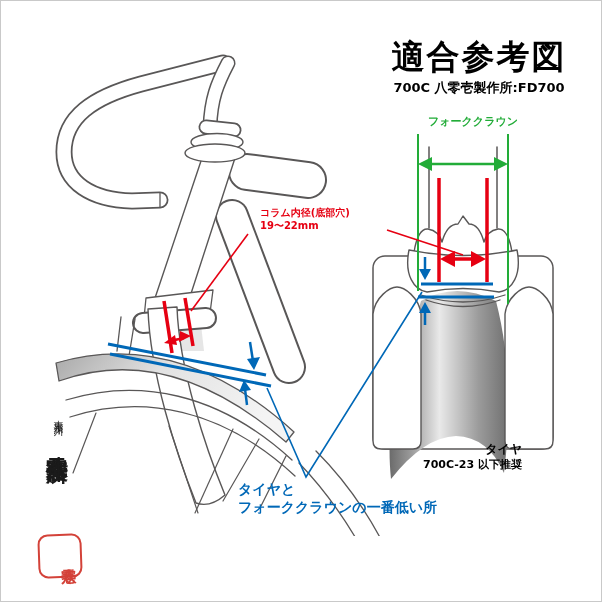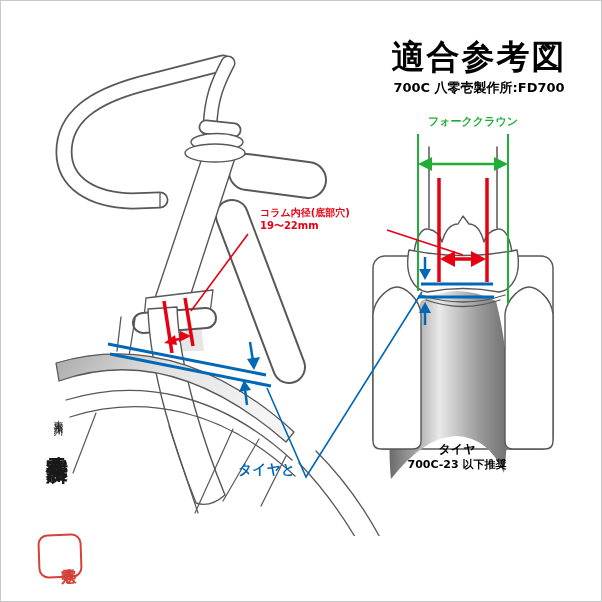--- a/index.html
+++ b/index.html
@@ -21,23 +21,23 @@
   .r-f{fill:var(--accent_red);}
   .b-ln{stroke:var(--accent_blue);fill:none;}
   .b-f{fill:var(--accent_blue);}
   .title-block{left:378px;top:38px;width:200px;text-align:center;}
   .title-main{font-size:33px;font-weight:700;letter-spacing:2px;line-height:1.1;}
   .title-sub{font-size:13px;font-weight:700;margin-top:4px;letter-spacing:0px;}
   .green-label{left:393px;top:114px;width:158px;text-align:center;
     color:var(--accent_green);font-size:11px;font-weight:700;line-height:1.3;}
   .red-label{left:251px;top:205px;color:var(--accent_red);
     font-size:10px;font-weight:700;line-height:1.3;white-space:nowrap;margin-left:8px;}
-  .blue-label{left:237px;top:460px;color:var(--accent_blue);
+  .blue-label{left:237px;top:480px;color:var(--accent_blue);
     font-size:14px;font-weight:700;line-height:1.25;white-space:nowrap;}
-  .tire-label{left:391px;top:441px;width:130px;text-align:center;line-height:1.3;}
+  .tire-label{left:391px;top:441px;width:130px;text-align:right;line-height:1.3;}
   .tire-l1{font-size:12px;font-weight:700;}
   .tire-l2{font-size:11px;font-weight:700;}
   .maker{left:42px;top:385px;height:160px;
     writing-mode:vertical-rl;text-orientation:upright;
     font-family:"DejaVu Serif","Liberation Serif",serif;color:#1a1a1a;}
   .maker-loc{font-size:10px;letter-spacing:2px;padding-top:26px;margin-left:2px;}
   .maker-name{font-size:22px;font-weight:700;letter-spacing:1px;}
   .seal{left:37px;top:533px;width:44px;height:44px;
     border:2.5px solid var(--seal_red);border-radius:10px;
     transform:rotate(-2deg);color:var(--seal_red);
@@ -221,20 +221,21 @@
     <div>フォーククラウン</div>
   </div>
 
   <div class="abs red-label">
     <div>コラム内径(底部穴)</div>
     <div>19〜22mm</div>
   </div>
 
   <div class="abs blue-label">
     <div>タイヤと</div>
+    <div>フォーククラウンの一番低い所</div>
   </div>
 
   <div class="abs tire-label">
     <div class="tire-l1">タイヤ</div>
     <div class="tire-l2">700C-23 以下推奨</div>
   </div>
 
   <div class="abs maker">
     <span class="maker-loc">東京深川</span>
     <span class="maker-name">八零壱製作所</span>

